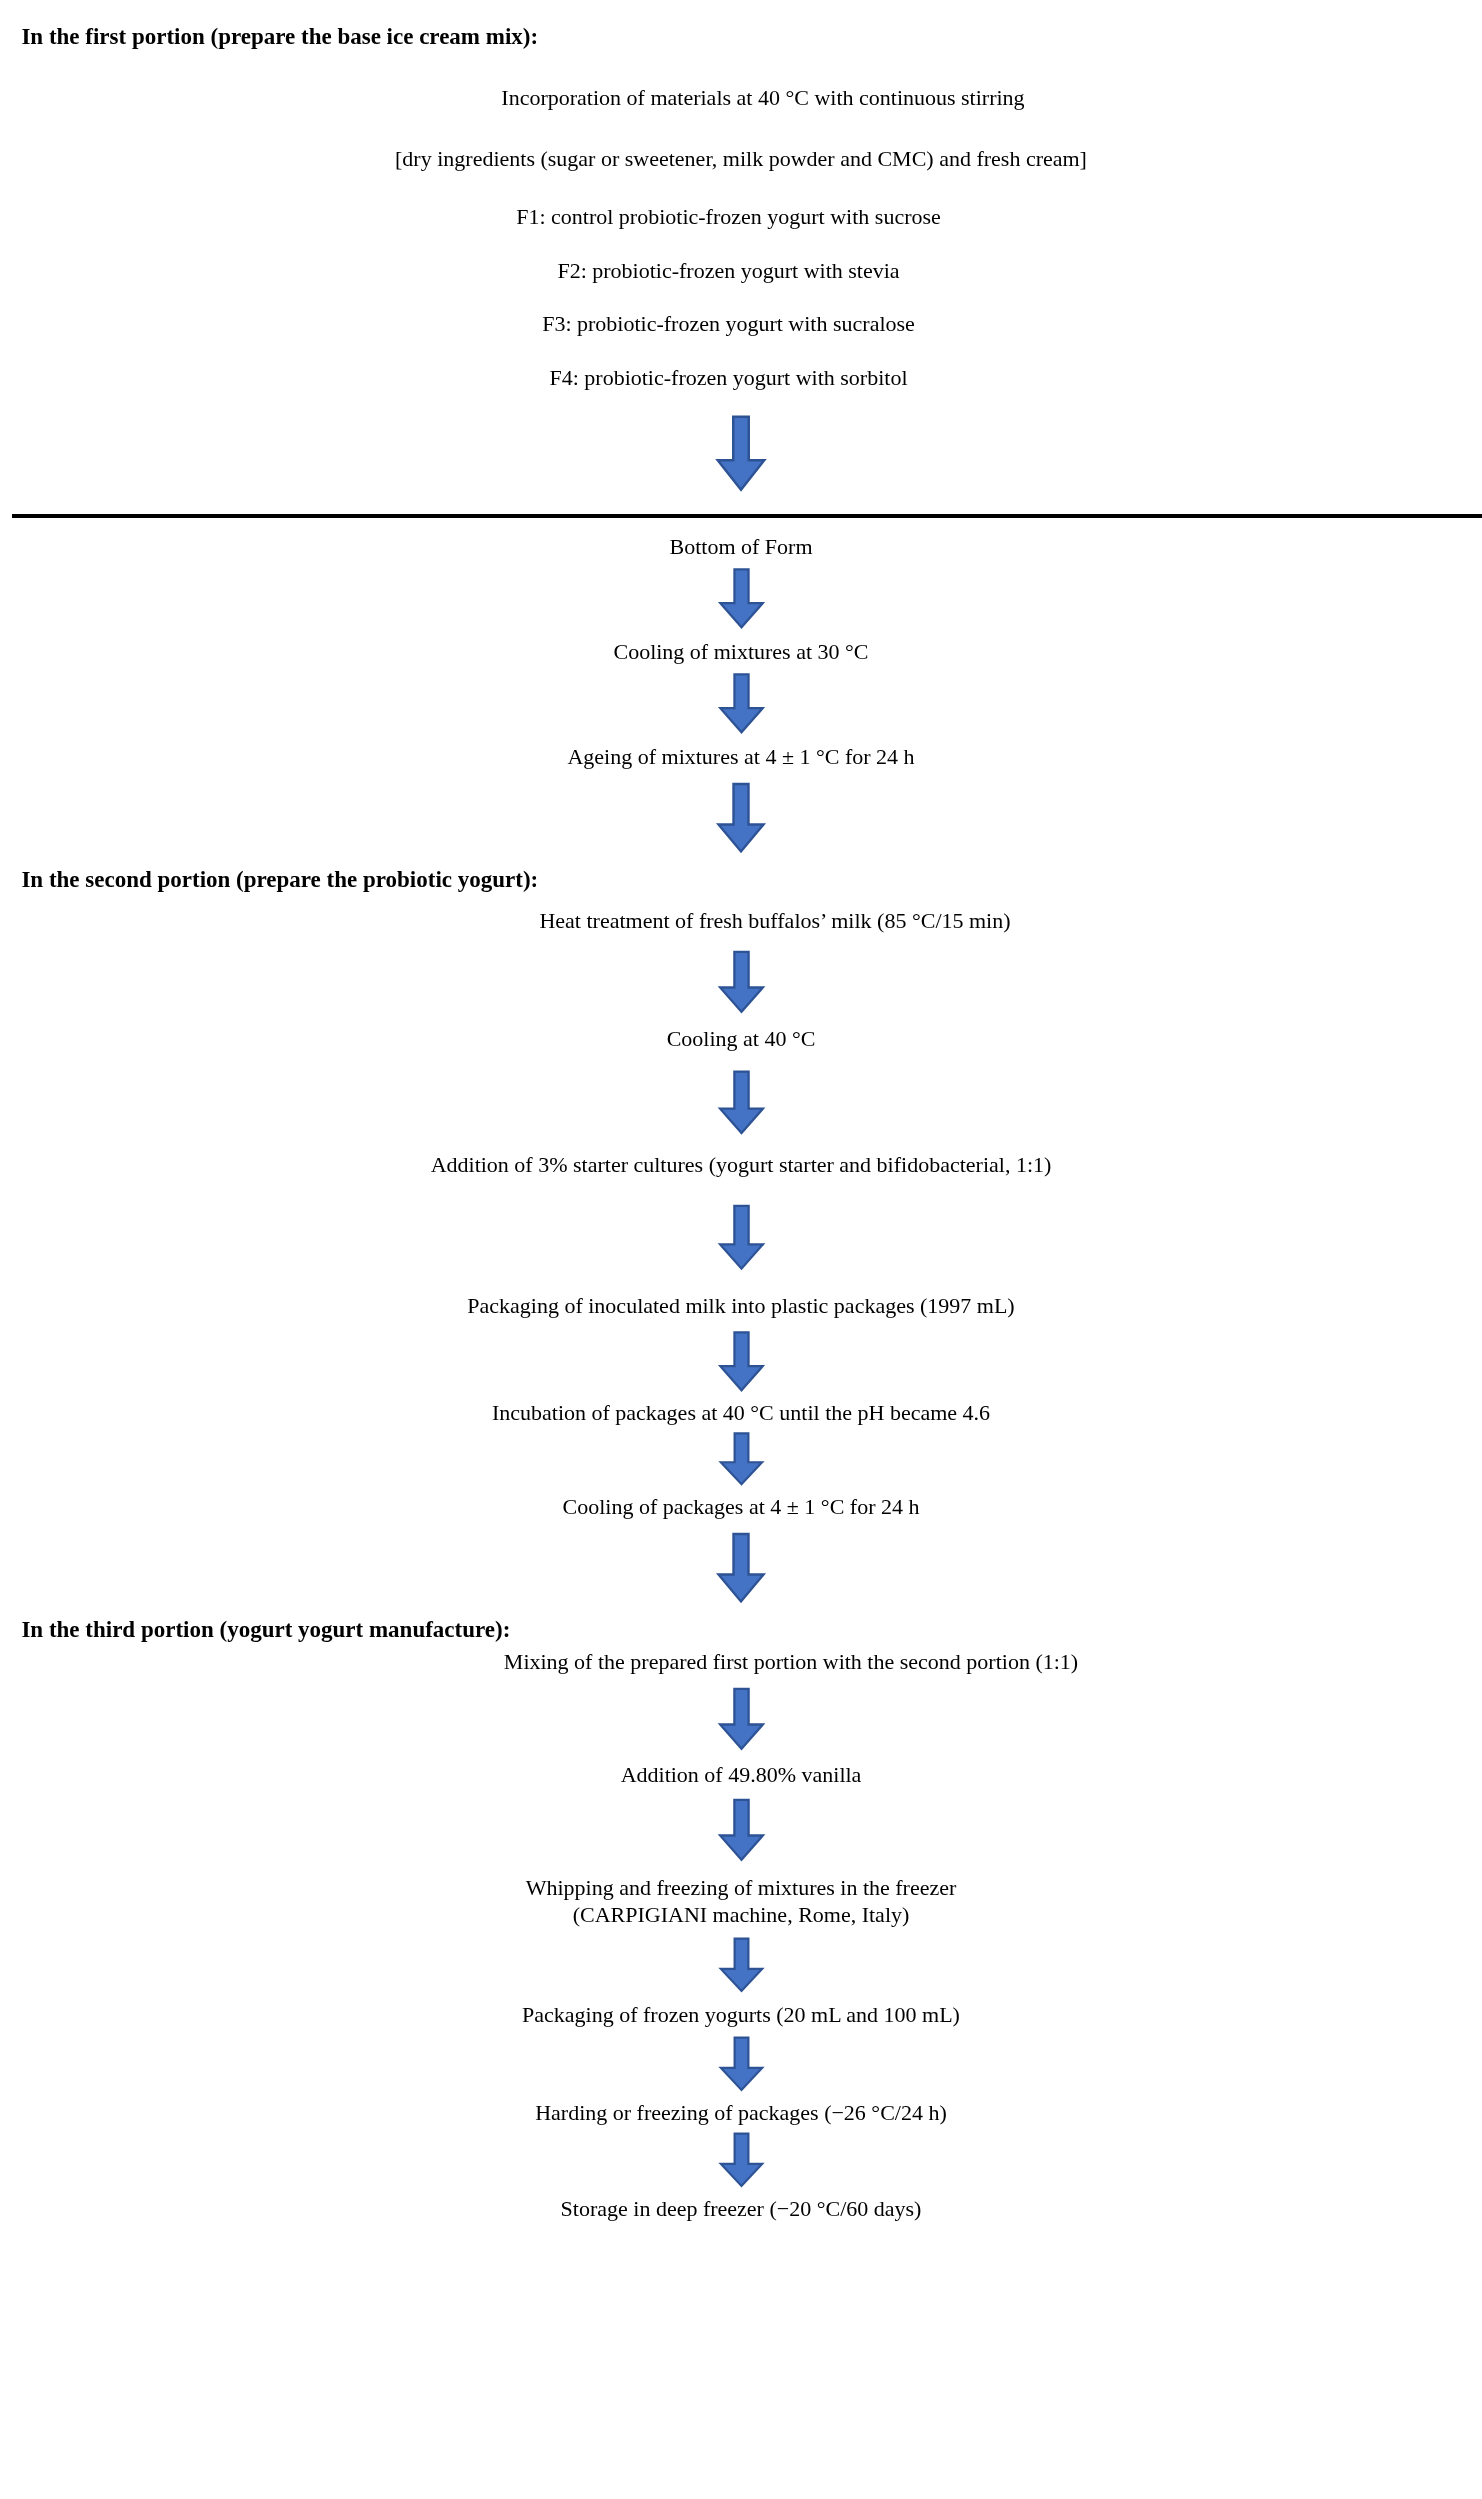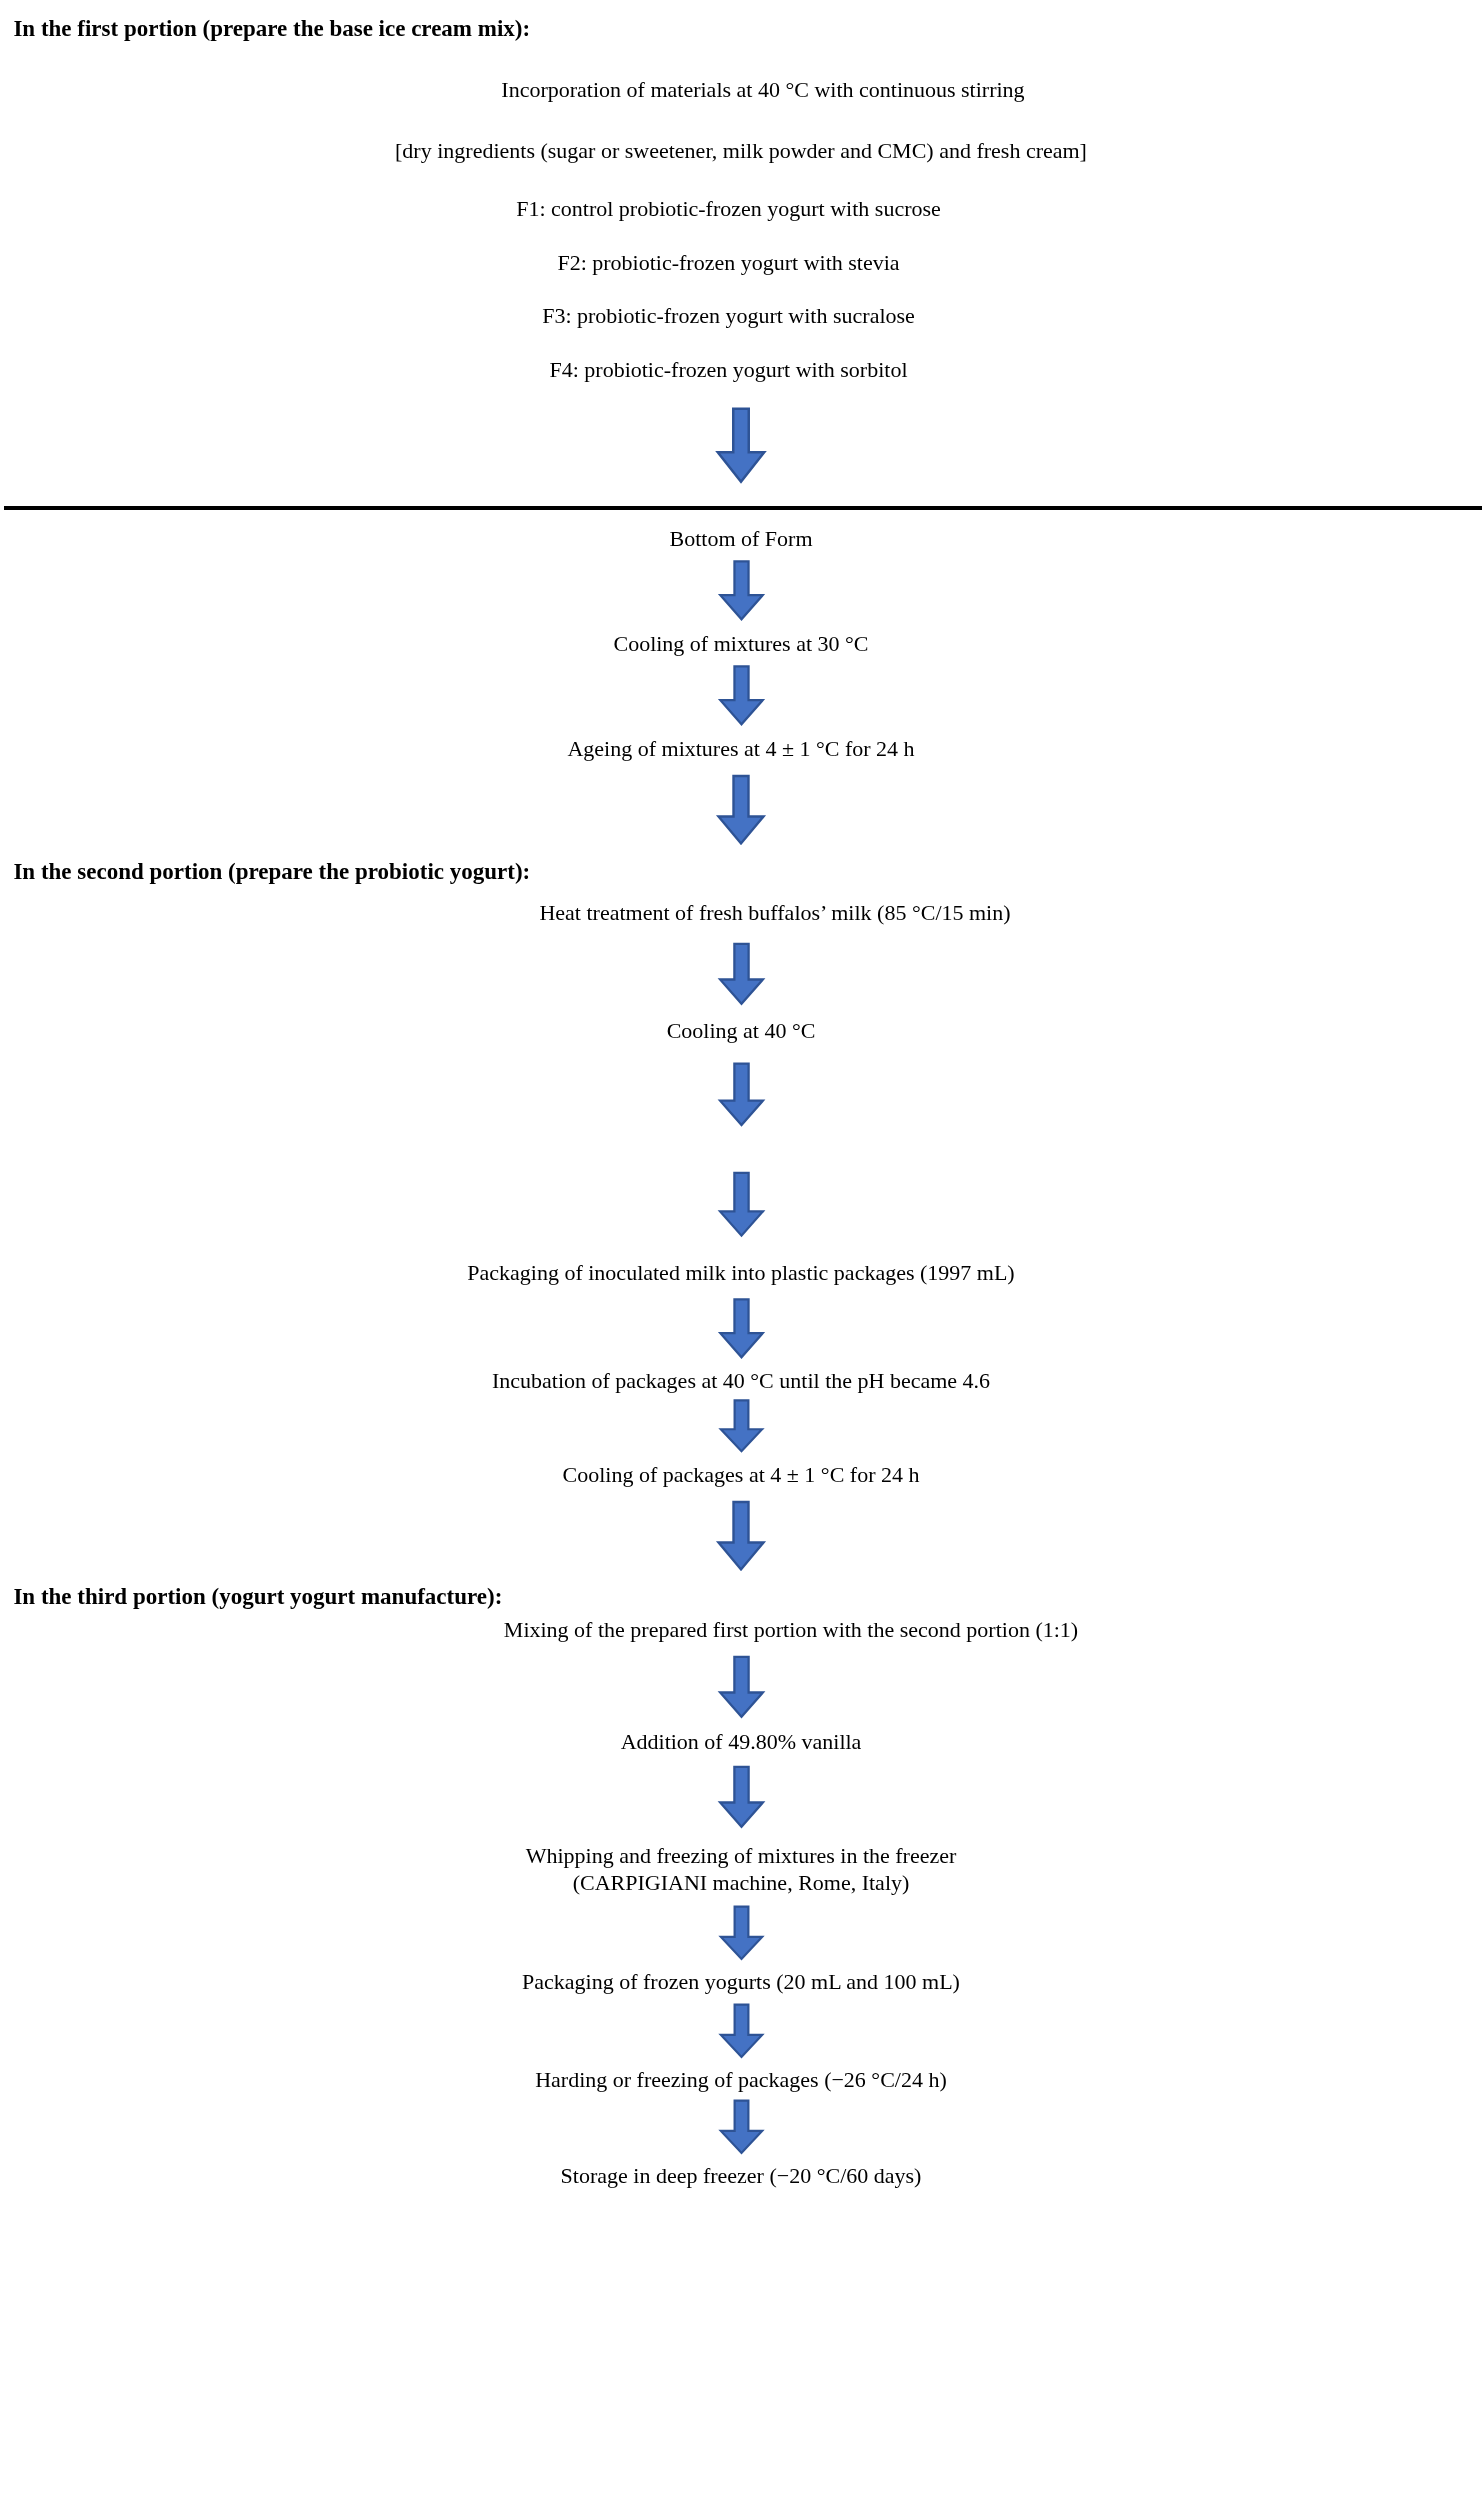--- a/index.html
+++ b/index.html
@@ -12,21 +12,21 @@
     height: 2500px;
     font-family: "Liberation Serif", "DejaVu Serif", serif;
     color: #000000;
     position: relative;
     overflow: hidden;
   }
 
   .flow {
     width: 1482px;
     position: relative;
-    padding: 4px;
+    padding: 12px;
     box-sizing: border-box;
   }
 
   
   .section-head {
     font-weight: bold;
     font-size: 23px;
     line-height: 1.05;
     text-align: left;
     padding-left: 9.4px;
@@ -162,20 +162,21 @@
   <div class="step">Cooling at 40 °C</div>
 
   <div class="sp-32"></div>
   <div class="arrow-wrap">
     <svg class="arrow" width="57" height="68" viewBox="0 0 40 46">
       <polygon points="15,1 25,1 25,27 35,27 20,44 5,27 15,27" fill="#4472C4" stroke="#2E5395" stroke-width="1.6"></polygon>
     </svg>
   </div>
 
   <div class="sp-32"></div>
+  <div class="step">Addition of 3% starter cultures (yogurt starter and bifidobacterial, 1:1)</div>
 
   <div class="sp-48"></div>
   <div class="arrow-wrap">
     <svg class="arrow" width="57" height="70" viewBox="0 0 40 47">
       <polygon points="15,1 25,1 25,28 35,28 20,45 5,28 15,28" fill="#4472C4" stroke="#2E5395" stroke-width="1.6"></polygon>
     </svg>
   </div>
 
   <div class="sp-40"></div>
   <div class="step">Packaging of inoculated milk into plastic packages (1997 mL)</div>

